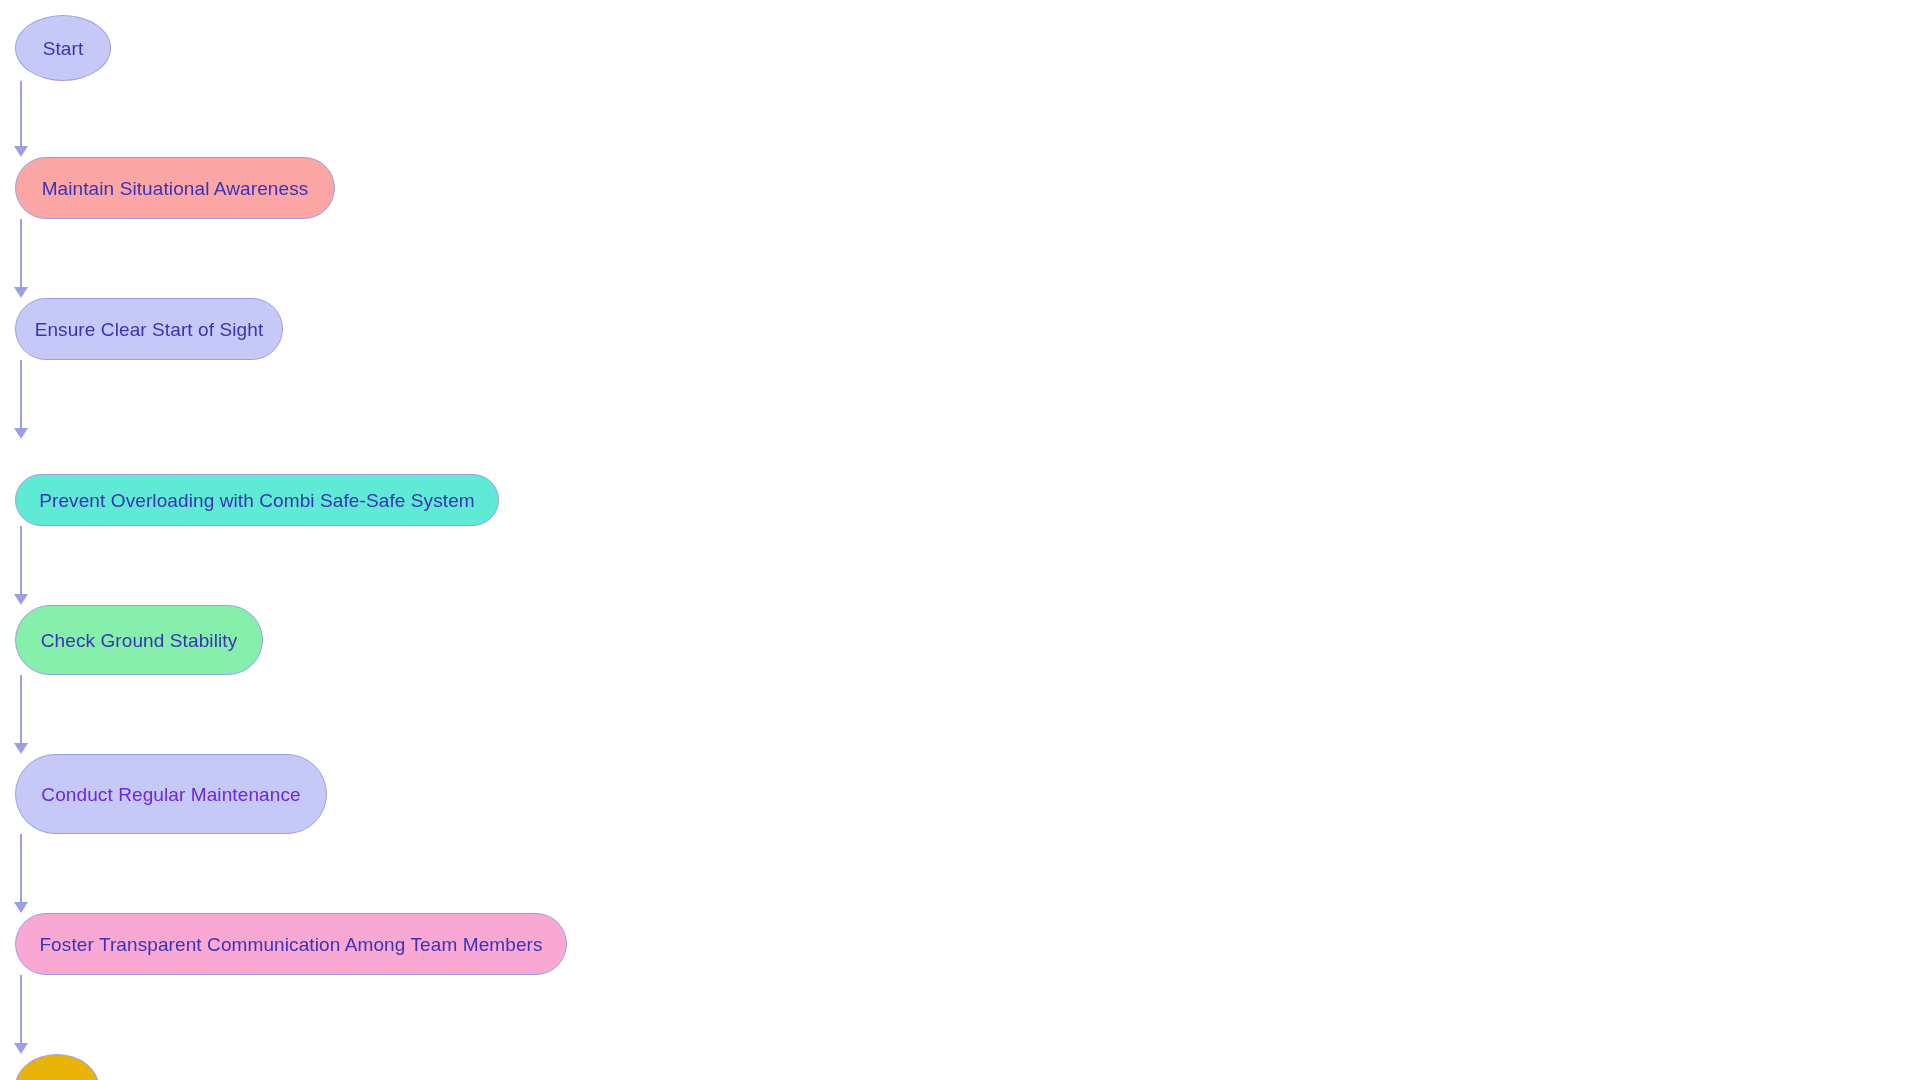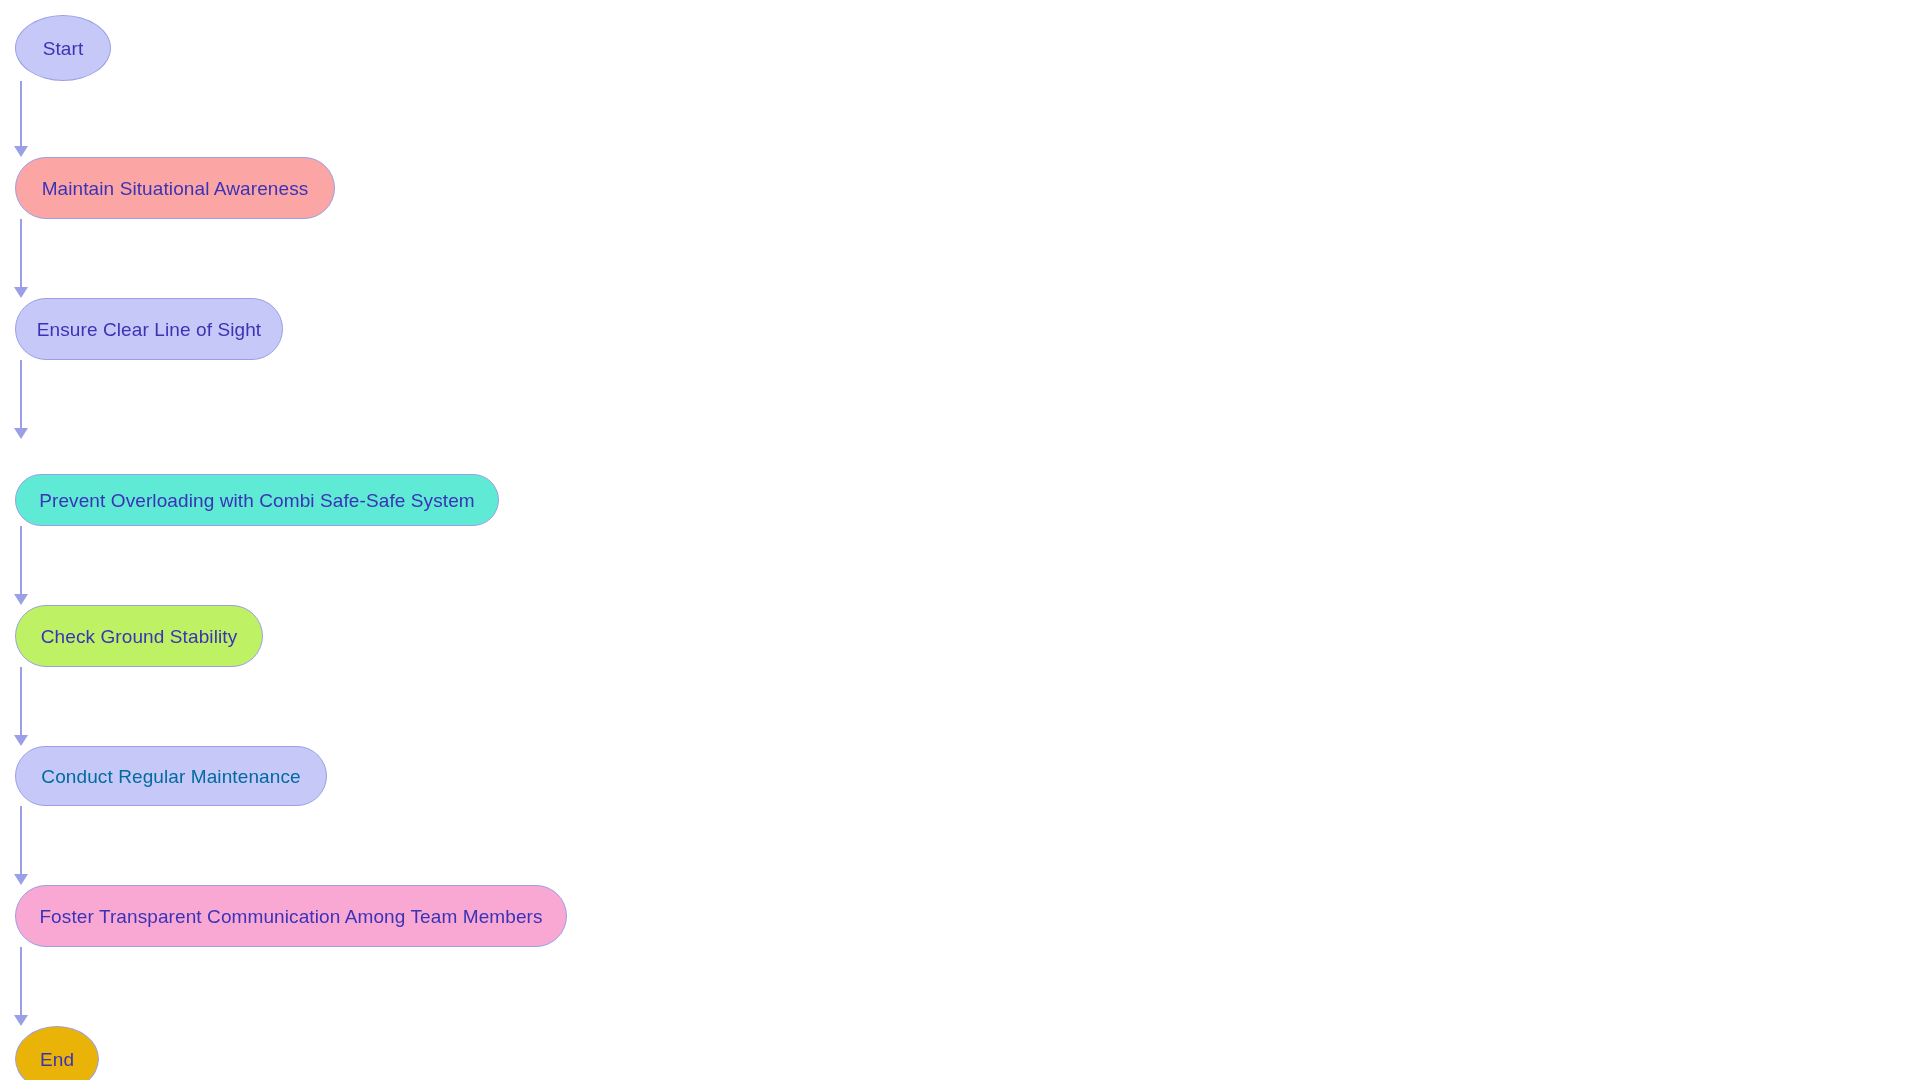--- a/index.html
+++ b/index.html
@@ -100,42 +100,42 @@
       <span class="conn-head" style="border-top-color: rgb(155, 160, 230);"></span>
     </div>
 
     <div class="node node-process" style="width: 320px; height: 62px; background: #fca5a5; border-color: rgb(155, 160, 230); color: rgb(59, 51, 182);">Maintain Situational Awareness</div>
 
     <div class="connector" style="height:79px;">
       <span class="conn-line" style="height: 69px; background: rgb(155, 160, 230);"></span>
       <span class="conn-head" style="border-top-color: rgb(155, 160, 230);"></span>
     </div>
 
-    <div class="node node-process" style="width: 268px; height: 62px; background: rgb(198, 201, 248); border-color: rgb(155, 160, 230); color: rgb(59, 51, 182);">Ensure Clear Line of Sight</div>
+    <div class="node node-process" style="width: 268px; height: 62px; background: rgb(198, 201, 248); border-color: rgb(155, 160, 230); color: rgb(59, 51, 182);">Ensure Clear Start of Sight</div>
 
     <div class="connector" style="height:79px;">
       <span class="conn-line" style="height: 69px; background: rgb(155, 160, 230);"></span>
       <span class="conn-head" style="border-top-color: rgb(155, 160, 230);"></span>
     </div>
 
     <div class="node node-process" style="width: 484px; height: 52px; background: #5eead4; border-color: rgb(155, 160, 230); color: rgb(59, 51, 182); margin-top: 35px;">Prevent Overloading with Combi Safe-Safe System</div>
 
     <div class="connector" style="height:79px;">
       <span class="conn-line" style="height: 69px; background: rgb(155, 160, 230);"></span>
       <span class="conn-head" style="border-top-color: rgb(155, 160, 230);"></span>
     </div>
 
-    <div class="node node-process" style="width: 248px; height: 62px; background: #bef264; border-color: rgb(155, 160, 230); color: rgb(59, 51, 182);">Check Ground Stability</div>
+    <div class="node node-process" style="width: 248px; height: 70px; background: #86efac; border-color: rgb(155, 160, 230); color: rgb(59, 51, 182);">Check Ground Stability</div>
 
     <div class="connector" style="height:79px;">
       <span class="conn-line" style="height: 69px; background: rgb(155, 160, 230);"></span>
       <span class="conn-head" style="border-top-color: rgb(155, 160, 230);"></span>
     </div>
 
-    <div class="node node-process" style="width: 312px; height: 60px; background: rgb(198, 201, 248); border-color: rgb(155, 160, 230); color: #0369a1;">Conduct Regular Maintenance</div>
+    <div class="node node-process" style="width: 312px; height: 80px; background: rgb(198, 201, 248); border-color: rgb(155, 160, 230); color: #6d28d9;">Conduct Regular Maintenance</div>
 
     <div class="connector" style="height:79px;">
       <span class="conn-line" style="height: 69px; background: rgb(155, 160, 230);"></span>
       <span class="conn-head" style="border-top-color: rgb(155, 160, 230);"></span>
     </div>
 
     <div class="node node-process" style="width: 552px; height: 62px; background: #f9a8d4; border-color: rgb(155, 160, 230); color: rgb(59, 51, 182);">Foster Transparent Communication Among Team Members</div>
 
     <div class="connector" style="height:79px;">
       <span class="conn-line" style="height: 69px; background: rgb(155, 160, 230);"></span>

